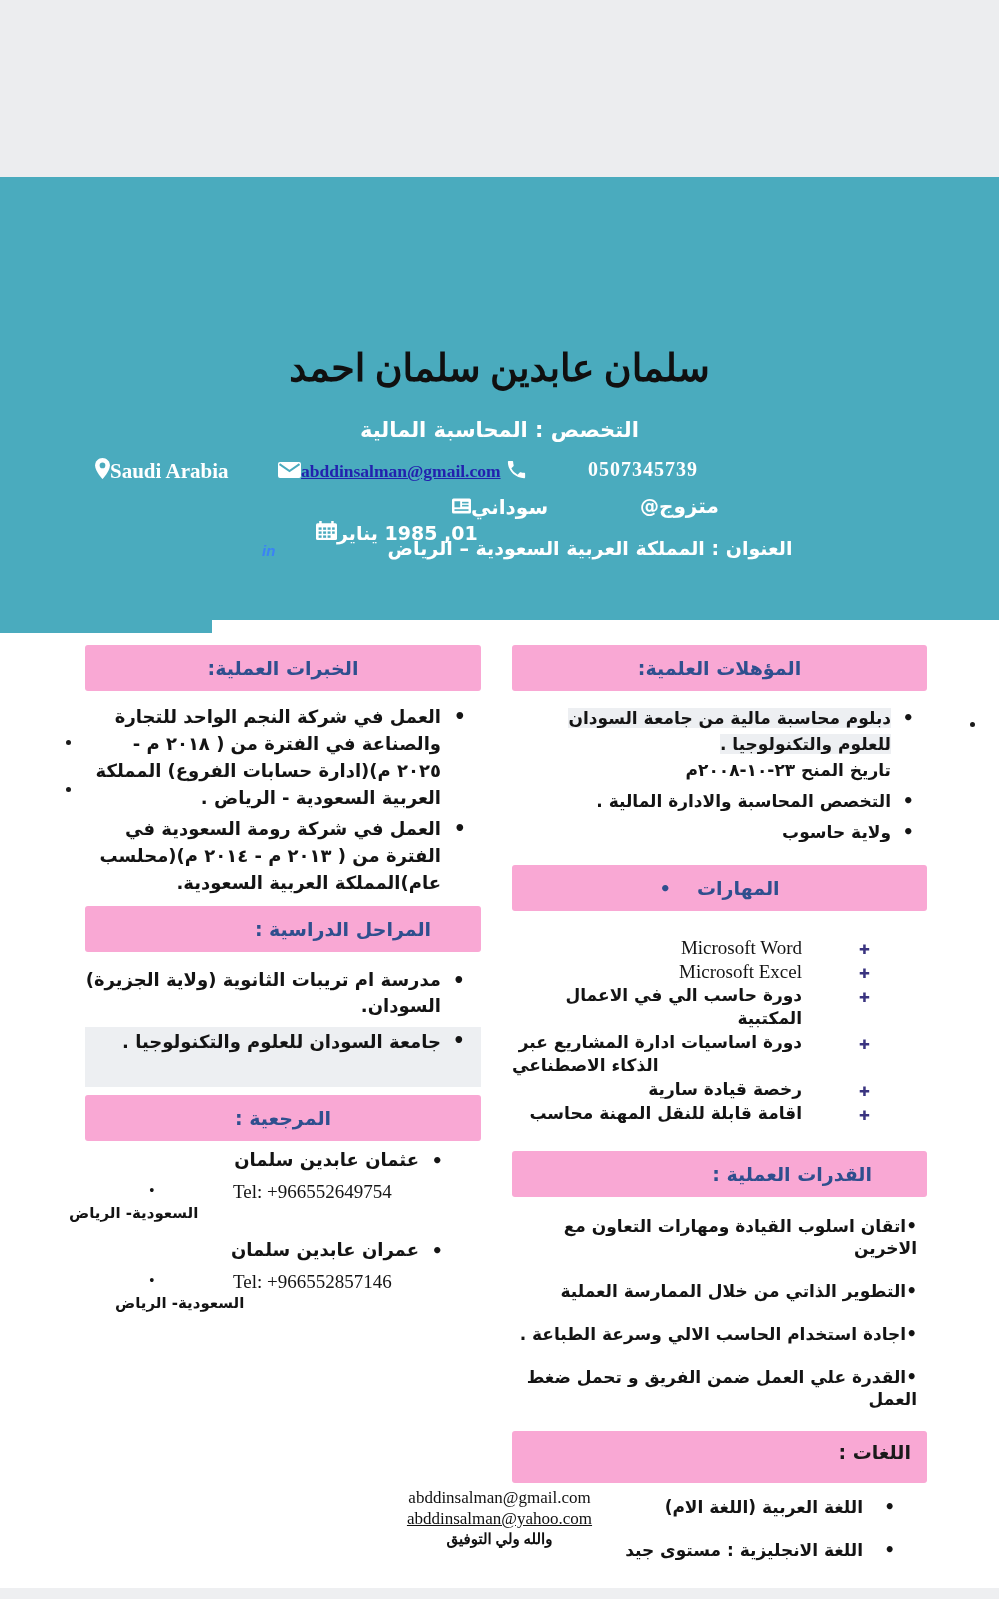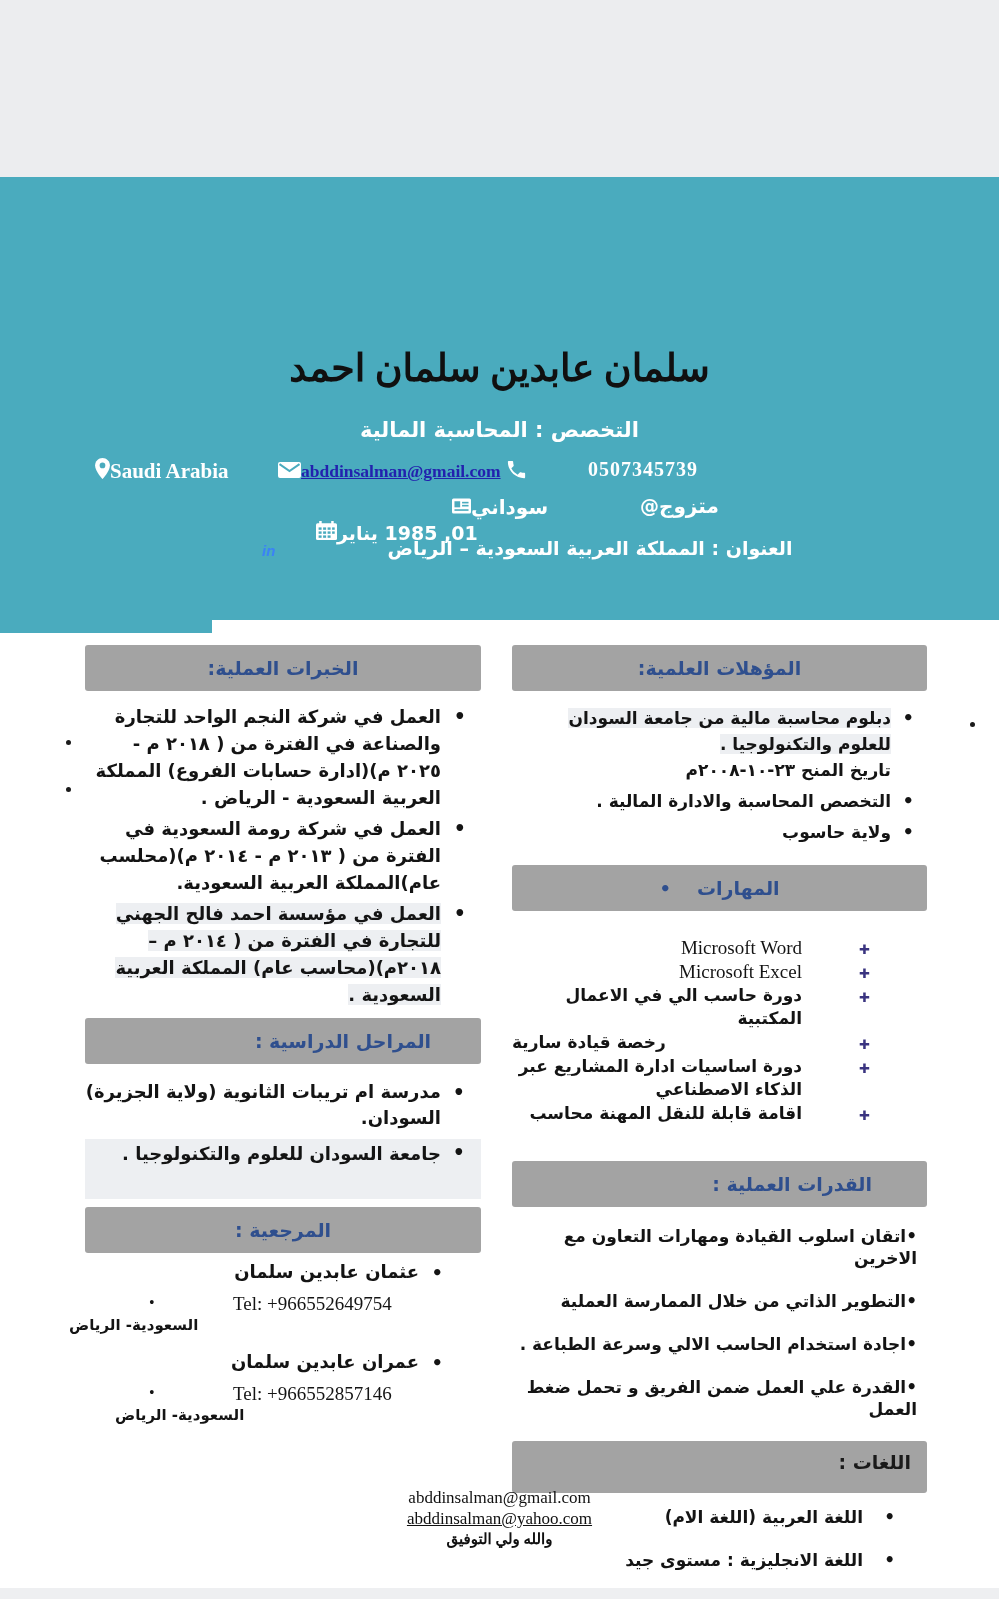--- a/index.html
+++ b/index.html
@@ -36,21 +36,21 @@
   .address-line{position:absolute;left:380px;top:537px;width:420px;text-align:center;
     color:#fff;font-weight:bold;font-size:19px;direction:rtl;}
   .linkedin-mark{position:absolute;left:262px;top:542px;color:#3b82f6;font-weight:bold;font-size:15px;
     font-family:"Liberation Sans","DejaVu Sans",sans-serif;cursor:pointer;font-style:italic;}
 
   
   .col{position:absolute;top:645px;}
   .col-left{left:85px;width:396px;}
   .col-right{left:512px;width:415px;}
 
-  .sec-box{background:#a3a3a3;border-radius:3px;padding:12px 8px;font-size:19px;font-weight:bold;
+  .sec-box{background:#f9a8d4;border-radius:3px;padding:12px 8px;font-size:19px;font-weight:bold;
     color:#2F4F8E;text-align:center;direction:rtl;}
   .sec-box.align-right{text-align:right;padding-right:55px;}
   .sec-box.align-right-tight{text-align:right;padding-right:16px;}
   .sec-box.shift-left{padding-left:120px;padding-right:0;}
   .sec-box.black-title{color:#1a1a1a;}
   .sec-box.tall{height:30px;padding-top:10px;}
   .skills-head{display:flex;justify-content:center;align-items:center;gap:26px;direction:ltr;}
   .skills-head .blue-dot{font-size:18px;}
 
   .hl{background:#EDEFF2;}
@@ -76,21 +76,21 @@
   .ref-loc{font-weight:bold;font-size:15px;direction:rtl;text-align:left;}
   .ref-loc.loc1{margin-left:-16px;}
   .ref-loc.loc2{margin-left:30px;}
   .ref-group{margin-bottom:17px;}
 
   .qual-list{margin-top:14px;}
   .qual-item{position:relative;direction:rtl;text-align:right;font-weight:bold;font-size:17px;
     line-height:26px;padding-right:36px;margin-bottom:5px;}
   .qual-item::before{content:"•";position:absolute;right:13px;top:0;font-size:18px;}
 
-  .skills-list{margin-top:25px;margin-bottom:36px;}
+  .skills-list{margin-top:25px;margin-bottom:26px;}
   .skill-item{position:relative;direction:rtl;text-align:right;font-weight:bold;font-size:17px;
     line-height:23px;padding-right:125px;margin-bottom:1px;}
   .skill-item::before{content:"✚";position:absolute;right:57px;top:2px;font-size:13px;color:#3A3480;}
   .skill-item:nth-child(4){text-align-last:left;}
   .skill-item.latin{font-family:"Liberation Serif","DejaVu Serif",serif;font-weight:normal;font-size:19px;}
 
   .ability-list{margin-top:18px;margin-bottom:14px;}
   .ability-item{direction:rtl;text-align:right;font-weight:bold;font-size:17px;line-height:22px;
     padding-right:10px;margin-bottom:21px;}
   .ability-item::before{content:"•";}
@@ -193,21 +193,20 @@
 
 <div class="address-line">العنوان : المملكة العربية السعودية  –  الرياض</div>
 <div class="linkedin-mark">in</div>
 
 <div class="col col-left">
   <div class="sec-box">الخبرات العملية:</div>
 
   <div class="exp-list">
     <div class="exp-item"><span>العمل في شركة النجم الواحد للتجارة والصناعة في الفترة من ( ٢٠١٨ م - ٢٠٢٥ م)(ادارة حسابات الفروع) المملكة العربية السعودية - الرياض .</span></div>
     <div class="exp-item"><span>العمل في شركة رومة السعودية في الفترة من ( ٢٠١٣ م - ٢٠١٤ م)(محلسب عام)المملكة العربية السعودية.</span></div>
-    <div class="exp-item"><span class="hl">العمل في مؤسسة احمد فالح الجهني للتجارة في الفترة من ( ٢٠١٤ م – ٢٠١٨م)(محاسب عام) المملكة العربية السعودية .</span></div>
   </div>
 
   <div class="sec-box shift-left mt10">المراحل الدراسية :</div>
 
   <div class="edu-list">
     <div class="edu-item"><span>مدرسة ام تريبات الثانوية (ولاية الجزيرة) السودان.</span></div>
     <div class="edu-item hl-block"><span>جامعة السودان للعلوم والتكنولوجيا .</span></div>
   </div>
 
   <div class="sec-box">المرجعية :</div>
@@ -242,22 +241,22 @@
     <div class="skills-head">
       <span class="blue-dot">•</span>
       <span>المهارات</span>
     </div>
   </div>
 
   <div class="skills-list">
     <div class="skill-item latin"><span>Microsoft Word</span></div>
     <div class="skill-item latin"><span>Microsoft Excel</span></div>
     <div class="skill-item"><span>دورة حاسب الي في الاعمال المكتبية</span></div>
+    <div class="skill-item"><span>دورة اساسيات ادارة المشاريع عبر الذكاء الاصطناعي</span></div>
     <div class="skill-item"><span>رخصة قيادة سارية</span></div>
-    <div class="skill-item"><span>دورة اساسيات ادارة المشاريع عبر الذكاء الاصطناعي</span></div>
     <div class="skill-item"><span>اقامة قابلة للنقل المهنة محاسب</span></div>
   </div>
 
   <div class="sec-box align-right">القدرات العملية :</div>
 
   <div class="ability-list">
     <div class="ability-item"><span>اتقان اسلوب القيادة ومهارات التعاون مع الاخرين</span></div>
     <div class="ability-item"><span>التطوير الذاتي من خلال الممارسة العملية</span></div>
     <div class="ability-item"><span>اجادة استخدام الحاسب الالي وسرعة الطباعة .</span></div>
     <div class="ability-item"><span>القدرة علي العمل ضمن الفريق و تحمل ضغط العمل</span></div>

